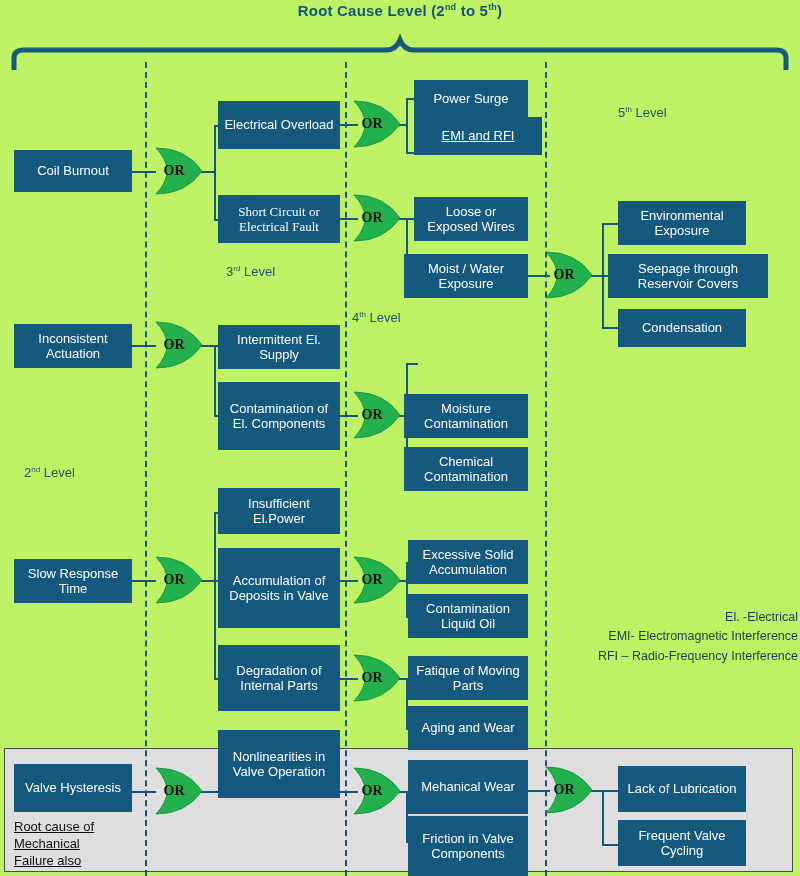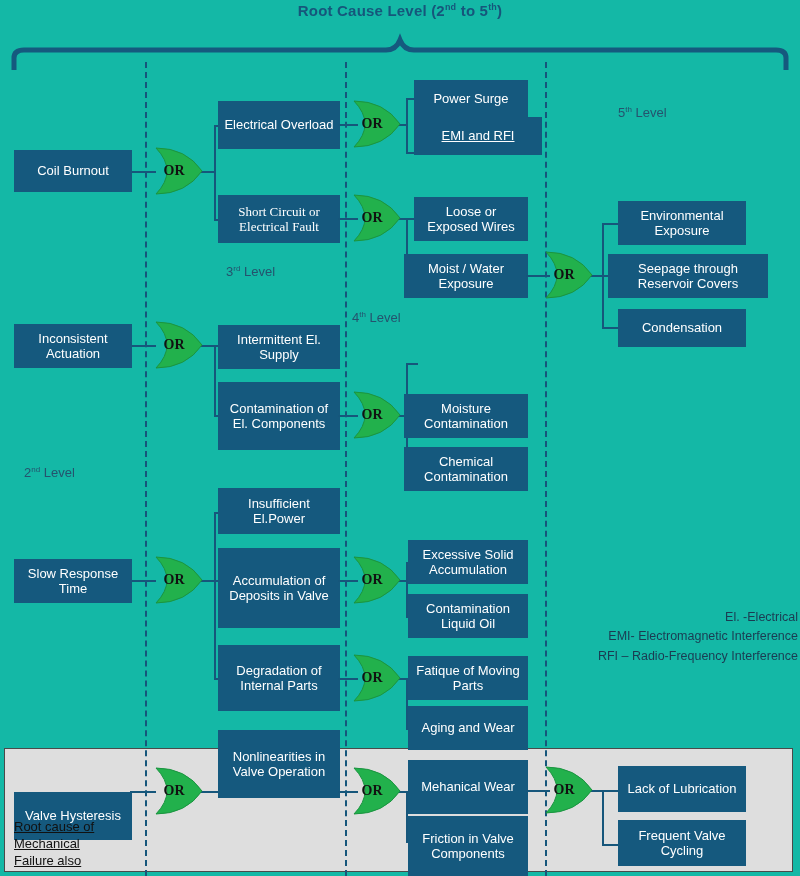--- a/index.html
+++ b/index.html
@@ -5,21 +5,21 @@
   html,body{margin:0;padding:0;background:#ffffff;}
   body{
     font-family:"Liberation Sans", sans-serif;
     -webkit-font-smoothing:antialiased;
   }
   #stage{
     position:relative;
     width:800px;
     height:876px;
     overflow:hidden;
-    background:#14b8a6;
+    background:#bef264;
   }
   
   .title{
     position:absolute;
     left:0; top:2px;
     width:800px;
     text-align:center;
     font-size:15px;
     font-weight:bold;
     color:#16567b;
@@ -285,21 +285,21 @@
   <div class="gate" style="left:350px; top:651px;">
     <div class="lbl">OR</div>
   </div>
 
   <div class="node" style="left:408px; top:656px; width:120px; height:44px;">Fatique of Moving Parts</div>
   <div class="node" style="left:408px; top:706px; width:120px; height:44px;">Aging and Wear</div>
 
   <div class="wire wh" style="left:130px; top:791px; width:26px;"></div>
   <div class="wire wh" style="left:196px; top:791px; width:22px;"></div>
 
-  <div class="node" style="left:14px; top:764px; width:118px; height:48px;margin-top:28px;">Valve Hysteresis</div>
+  <div class="node" style="left:14px; top:764px; width:118px; height:48px;">Valve Hysteresis</div>
   <div class="node" style="left:218px; top:730px; width:122px; height:68px;">Nonlinearities in Valve Operation</div>
 
   <svg class="gate" style="left:152px; top:764px;" viewBox="0 0 56 54">
     <path d="M 4,4 Q 26,27 4,50 Q 34,50 50,27 Q 34,4 4,4 Z" fill="#22b14c" stroke="#1b9440" stroke-width="1"></path>
   </svg>
   <div class="gate" style="left:152px; top:764px;">
     <div class="lbl">OR</div>
   </div>
 
   <div class="wire wh" style="left:338px; top:791px; width:20px;"></div>

